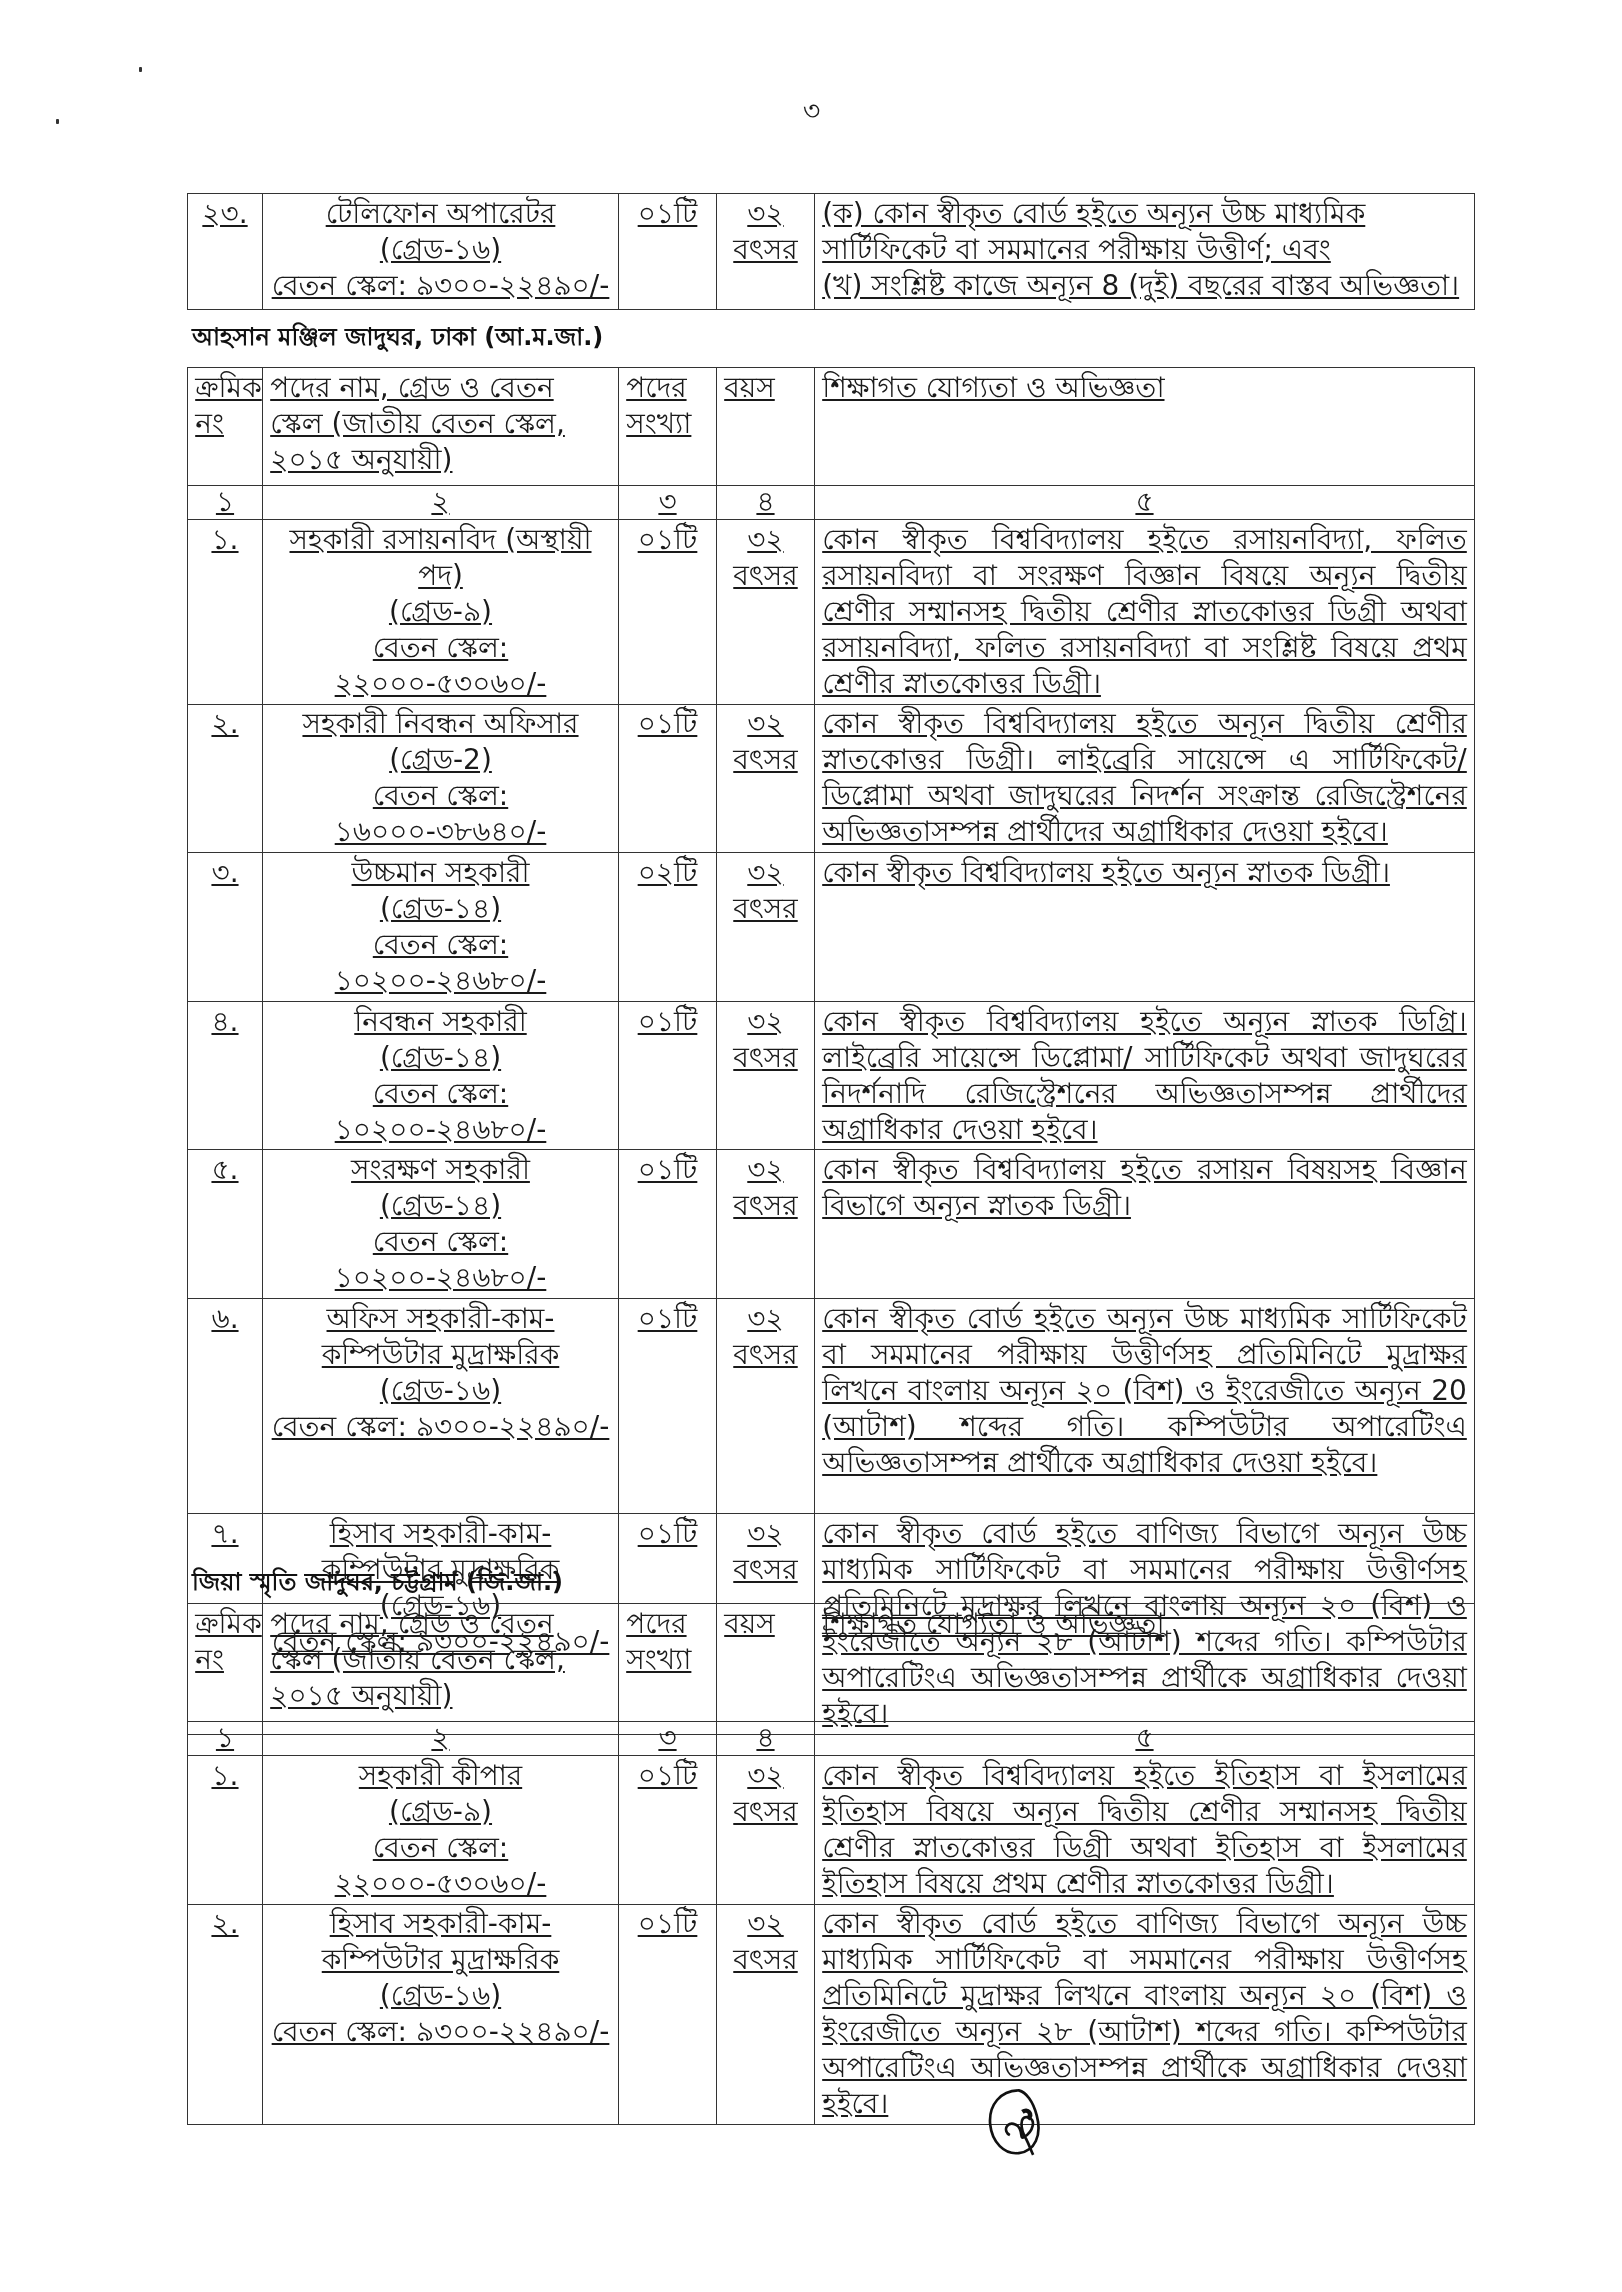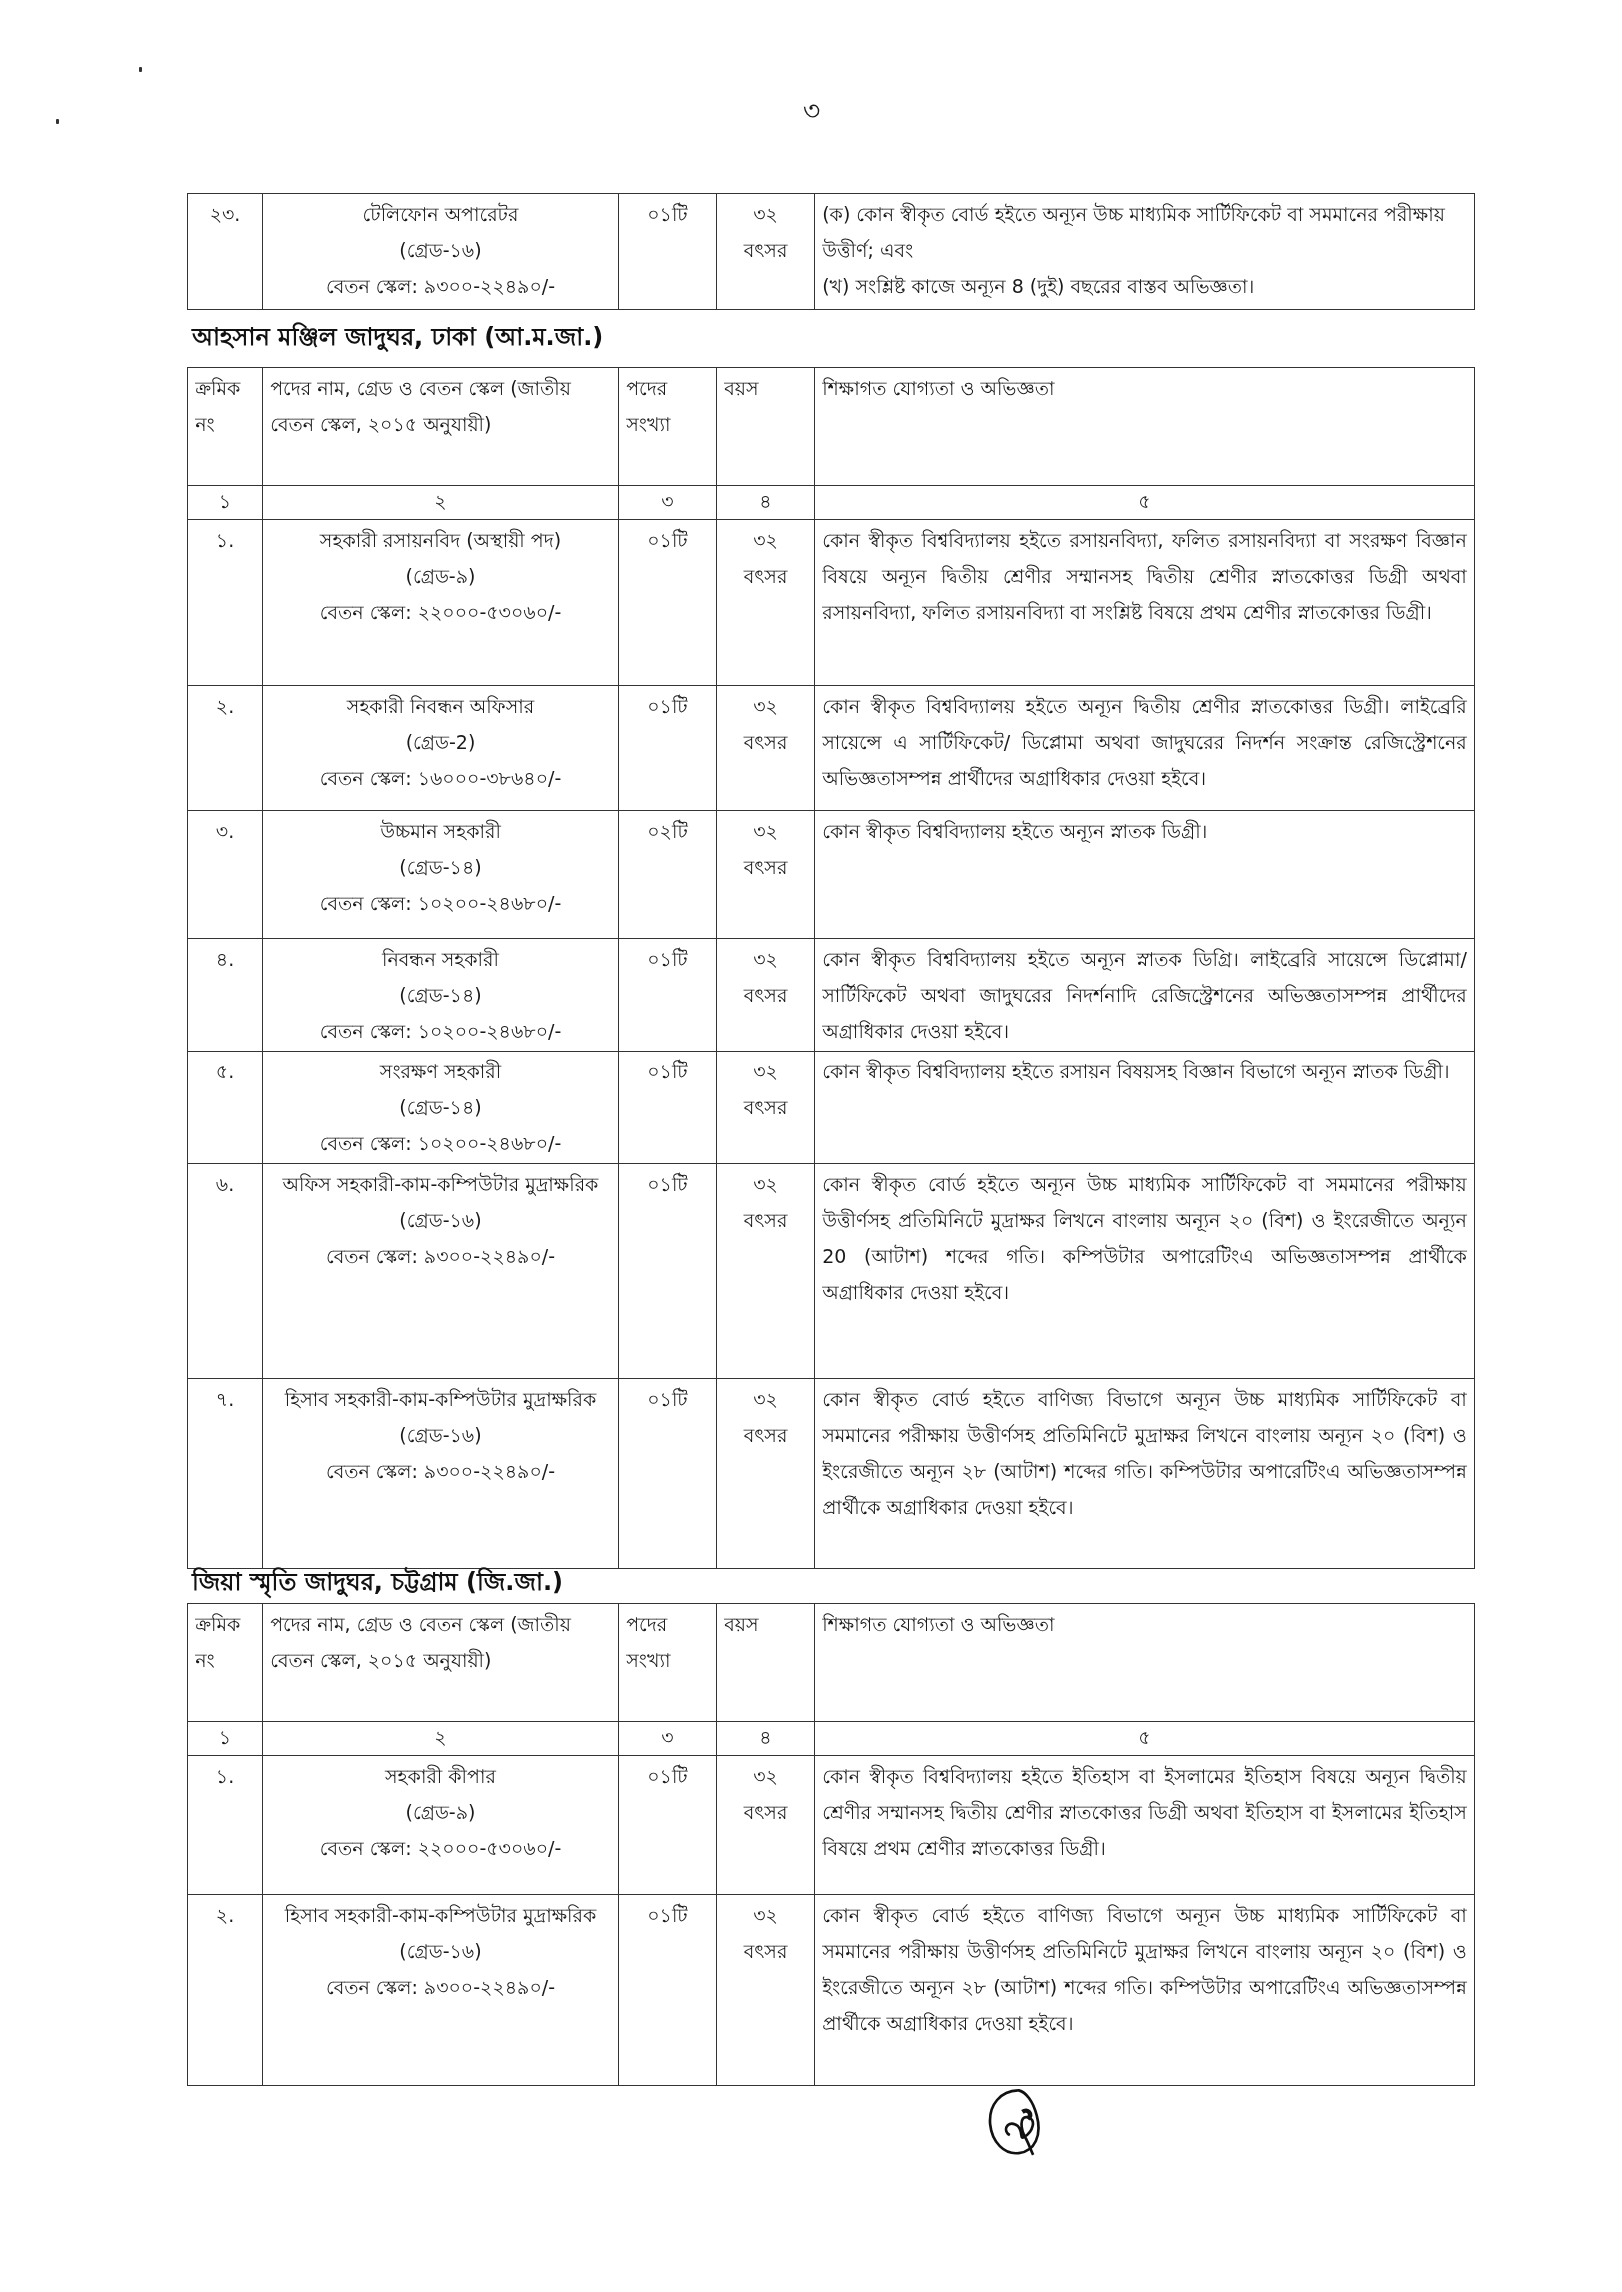--- a/index.html
+++ b/index.html
@@ -12,21 +12,21 @@
     position: absolute; left: 0; width: 1623px; top: 90px;
     text-align: center; font-size: 27px;
   }
   .speck { position: absolute; width: 2.7px; height: 4.5px; background: #333; border-radius: 0.9px; }
   .section-title {
     position: absolute; left: 192px; font-size: 24px; font-weight: bold; color: #111; text-align: center;
   }
   table.grid {
     position: absolute; left: 187px; width: 1286px;
     border-collapse: collapse; table-layout: fixed;
-    font-size: 19px; line-height: 36px;
+    font-size: 28px; line-height: 36px; text-decoration: underline;
   }
   table.grid td, table.grid th {
     border: 1.3px solid #333; vertical-align: top; padding: 1.8px 7.2px;
     font-weight: normal;
   }
   col.c1 { width: 75px; } col.c2 { width: 356px; } col.c3 { width: 98px; }
   col.c4 { width: 98px; } col.c5 { width: 660px; }
   .center { text-align: center; }
   .justify { text-align: justify; text-align-last: left; }
   .hdr th { font-weight: normal; text-align: left; }

